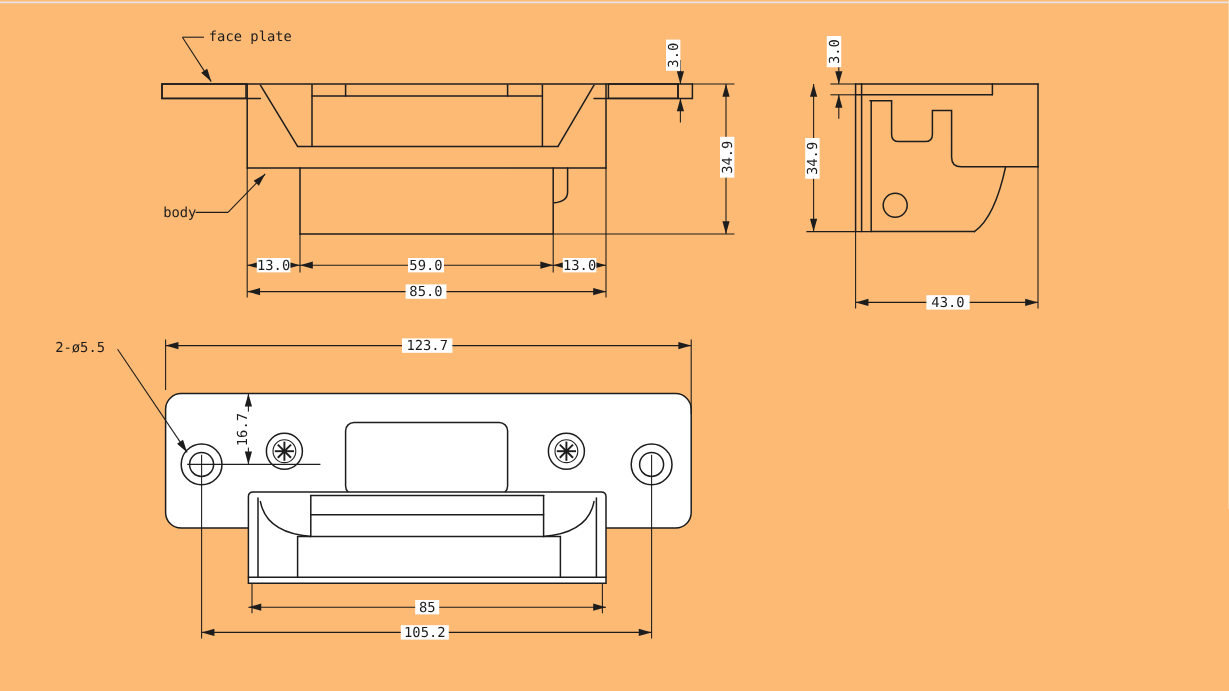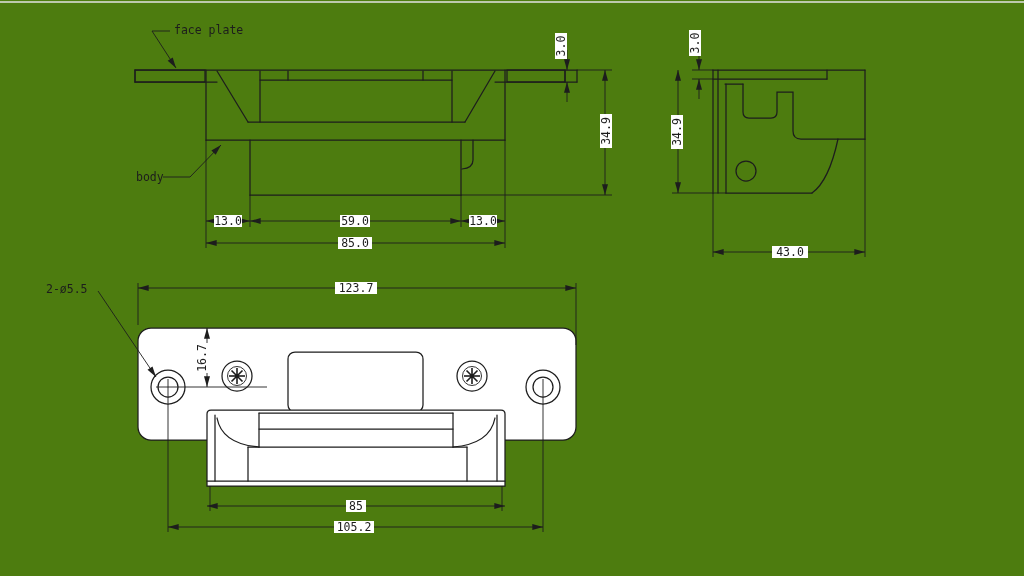--- a/index.html
+++ b/index.html
@@ -1,16 +1,16 @@
 <!DOCTYPE html>
 <html><head>
 <meta charset="utf-8">
 <style>
   html,body{margin:0;padding:0;background:#ffffff;}
-  .stage{position:relative;width:1024px;height:576px;background:#4d7c0f;overflow:hidden;text-align:right;}
+  .stage{position:relative;width:1024px;height:576px;background:#fdba74;overflow:hidden;text-align:right;}
   svg{display:block;}
   text{font-family:"DejaVu Sans Mono","Liberation Mono",monospace;font-size:11.5px;fill:#1d1d1d;}
   .geo{stroke:#1d1d1d;stroke-width:1.25;fill:none;stroke-linecap:round;}
   .thin{stroke:#1d1d1d;stroke-width:0.9;fill:none;}
   .whitefill{fill:#ffffff;}
   .tbg{fill:#ffffff;stroke:none;}
 </style>
 </head>
 <body>
 

